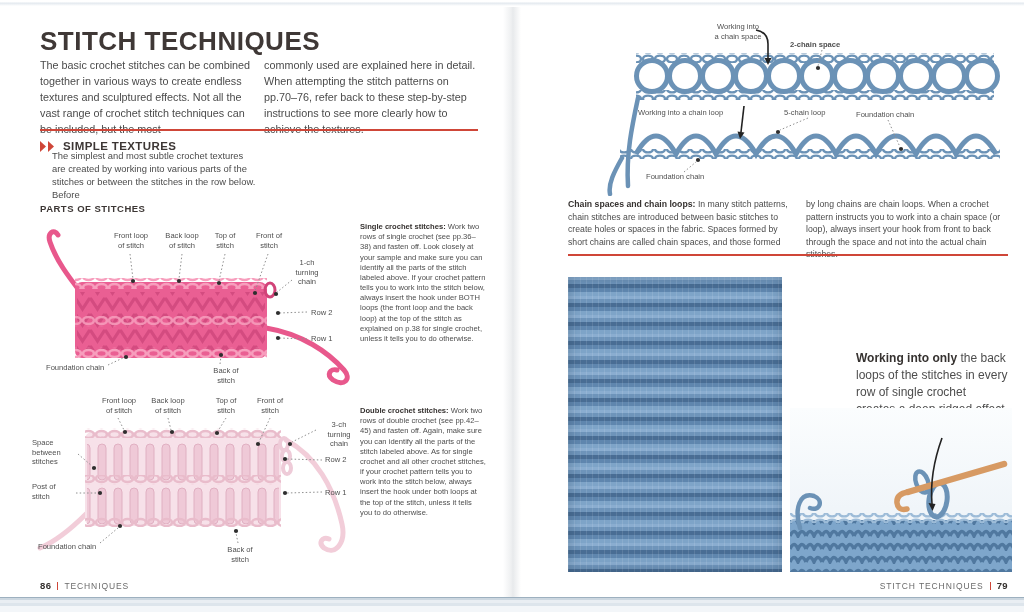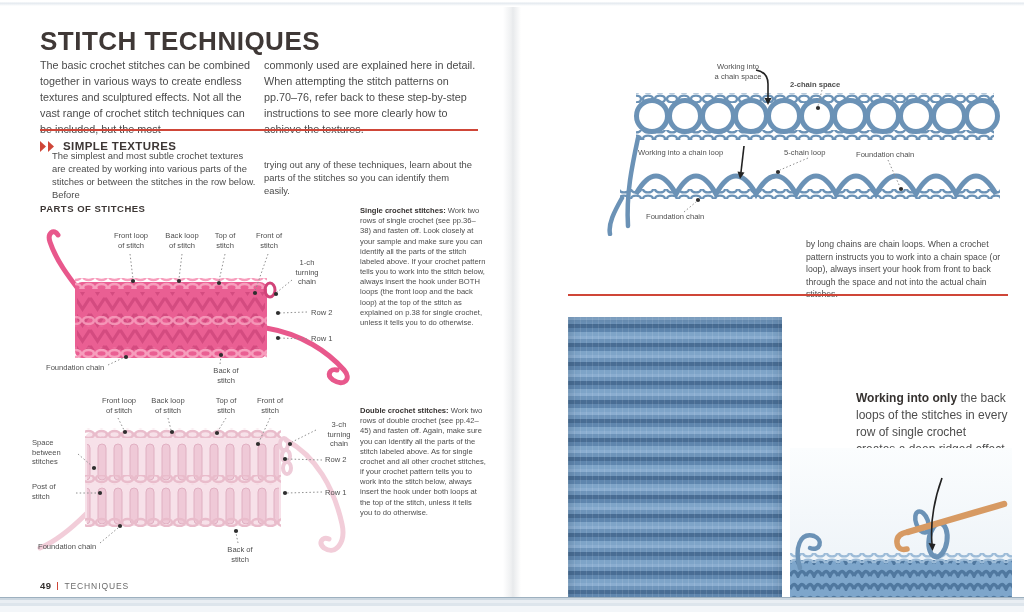--- a/index.html
+++ b/index.html
@@ -1,20 +1,20 @@
 <!DOCTYPE html>
 <html><head>
 <meta charset="utf-8">
 <style>
   * { margin:0; padding:0; box-sizing:border-box; }
   html,body { width:1024px; height:612px; }
   body { font-family:"Liberation Sans", sans-serif; background:#ffffff; color:#4b4b4b; position:relative; overflow:hidden; }
   .page { position:absolute; top:0; height:504px; width:512px; }
   .page-left { left:0; }
-  .page-right { left:512px;margin-top:40px; }
+  .page-right { left:512px; }
   .abs { position:absolute; }
   .title { font-size:26px; font-weight:bold; letter-spacing:0.5px; color:#3f3836; }
   .body-text { font-size:10.8px; line-height:1.48; color:#4b4b4b; }
   .small-body { font-size:9.4px; line-height:1.4; color:#4b4b4b; }
   .rule-red { height:2px; background:#cf4638; }
   .sec-head { display:flex; align-items:flex-end; gap:6px; font-size:11.5px; font-weight:bold; letter-spacing:0.4px; color:#3c3634; }
   .sub-head { font-size:9.5px; font-weight:bold; letter-spacing:0.5px; color:#3c3634; }
   .h2 { font-size:10px; font-weight:bold; letter-spacing:0.3px; color:#3c3634; }
   .caption { font-size:7.6px; line-height:1.34; color:#4d4d4d; }
   .caption b, .para b { color:#363230; }
@@ -55,21 +55,20 @@
 
   <div class="abs sec-head" style="left:40px; top:140px;">
     <svg width="17" height="11" viewBox="0 0 17 11">
       <polygon points="0,0 6,5.5 0,11" fill="#cf4638"></polygon>
       <polygon points="8,0 14,5.5 8,11" fill="#cf4638"></polygon>
     </svg>
     <span>SIMPLE TEXTURES</span>
   </div>
 
   <div class="abs small-body" style="left:52px; top:149px; width:206px;">The simplest and most subtle crochet textures are created by working into various parts of the stitches or between the stitches in the row below. Before</div>
-  <div class="abs small-body" style="left:264px; top:158px; width:212px;">trying out any of these techniques, learn about the parts of the stitches so you can identify them easily.</div>
 
   <div class="abs sub-head" style="left:40px; top:203px;">PARTS OF STITCHES</div>
 
   <div class="diagram" style="left:30px; top:216px; width:330px; height:178px;">
     <svg width="330" height="178" viewBox="0 0 330 178">
       <defs>
         <pattern id="scChain" width="13" height="11" patternUnits="userSpaceOnUse">
           <ellipse cx="6.5" cy="5.5" rx="5.4" ry="3.5" fill="none" stroke="#f79ebd" stroke-width="2.6"></ellipse>
         </pattern>
         <pattern id="scV" width="15" height="16" patternUnits="userSpaceOnUse">
@@ -122,21 +121,21 @@
     <div class="lbl" style="left:254px; top:42px; width:46px;">1-ch
 turning
 chain</div>
     <div class="lbl lbl-l" style="left:281px; top:92px; width:40px;">Row 2</div>
     <div class="lbl lbl-l" style="left:281px; top:118px; width:40px;">Row 1</div>
     <div class="lbl lbl-l" style="left:16px; top:147px; width:70px;">Foundation chain</div>
     <div class="lbl" style="left:168px; top:150px; width:56px;">Back of
 stitch</div>
   </div>
 
-  <div class="abs caption" style="left:360px; top:206px; width:126px;">
+  <div class="abs caption" style="left:360px; top:222px; width:126px;">
     <b class="lead-space">Single crochet stitches:</b><span>Work two rows of single crochet (see pp.36–38) and fasten off. Look closely at your sample and make sure you can identify all the parts of the stitch labeled above. If your crochet pattern tells you to work into the stitch below, always insert the hook under BOTH loops (the front loop and the back loop) at the top of the stitch as explained on p.38 for single crochet, unless it tells you to do otherwise.</span>
   </div>
 
   <div class="diagram" style="left:30px; top:396px; width:330px; height:175px;">
     <svg width="330" height="175" viewBox="0 0 330 175">
       <defs>
         <pattern id="dcChain" width="13" height="11" patternUnits="userSpaceOnUse">
           <ellipse cx="6.5" cy="5.5" rx="5.4" ry="3.5" fill="none" stroke="#e9bccb" stroke-width="2.6"></ellipse>
         </pattern>
         <pattern id="dcPost" width="16" height="44" patternUnits="userSpaceOnUse">
@@ -208,21 +207,21 @@
     <div class="lbl lbl-l" style="left:8px; top:146px; width:70px;">Foundation chain</div>
     <div class="lbl" style="left:182px; top:149px; width:56px;">Back of
 stitch</div>
   </div>
 
   <div class="abs caption" style="left:360px; top:406px; width:126px;">
     <b class="lead-space">Double crochet stitches:</b><span>Work two rows of double crochet (see pp.42–45) and fasten off. Again, make sure you can identify all the parts of the stitch labeled above. As for single crochet and all other crochet stitches, if your crochet pattern tells you to work into the stitch below, always insert the hook under both loops at the top of the stitch, unless it tells you to do otherwise.</span>
   </div>
 
   <div class="footer" style="left:40px;">
-    <b>49</b><span class="f-div"></span><span>TECHNIQUES</span>
+    <b>86</b><span class="f-div"></span><span>TECHNIQUES</span>
   </div>
 </div>
 
 <div class="page page-right">
 
   <div class="diagram" style="left:46px; top:14px; width:460px; height:182px;">
     <svg width="460" height="182" viewBox="0 0 460 182">
       <defs>
         <pattern id="bluChain" width="12" height="10" patternUnits="userSpaceOnUse">
           <ellipse cx="6" cy="5" rx="5" ry="3.4" fill="none" stroke="#6b92b6" stroke-width="2.4"></ellipse>
@@ -274,20 +273,23 @@
     </svg>
     <div class="lbl" style="left:144px; top:8px; width:72px;">Working into
 a chain space</div>
     <div class="lbl lbl-l" style="left:232px; top:26px; width:70px;font-weight:bold;">2-chain space</div>
     <div class="lbl lbl-l" style="left:80px; top:94px; width:102px;">Working into a chain loop</div>
     <div class="lbl lbl-l" style="left:226px; top:94px; width:62px;">5-chain loop</div>
     <div class="lbl lbl-l" style="left:298px; top:96px; width:74px;">Foundation chain</div>
     <div class="lbl lbl-l" style="left:88px; top:158px; width:74px;">Foundation chain</div>
   </div>
 
+  <div class="abs para" style="left:56px; top:198px; width:226px;">
+    <b class="lead-space">Chain spaces and chain loops:</b><span>In many stitch patterns, chain stitches are introduced between basic stitches to create holes or spaces in the fabric. Spaces formed by short chains are called chain spaces, and those formed</span>
+  </div>
   <div class="abs para" style="left:294px; top:198px; width:204px;">by long chains are chain loops. When a crochet pattern instructs you to work into a chain space (or loop), always insert your hook from front to back through the space and not into the actual chain stitches.</div>
 
   <div class="abs rule-red" style="left:56px; top:254px; width:440px; height:1.5px;"></div>
 
   <div class="photo"></div>
 
   <div class="abs caption" style="left:344px; top:350px; width:152px; font-size:12px; line-height:1.42;">
     <b class="lead-space">Working into only</b><span>the back loops of the stitches in every row of single crochet creates a deep ridged effect. The ridges are formed by the unworked loops.</span>
   </div>
 

